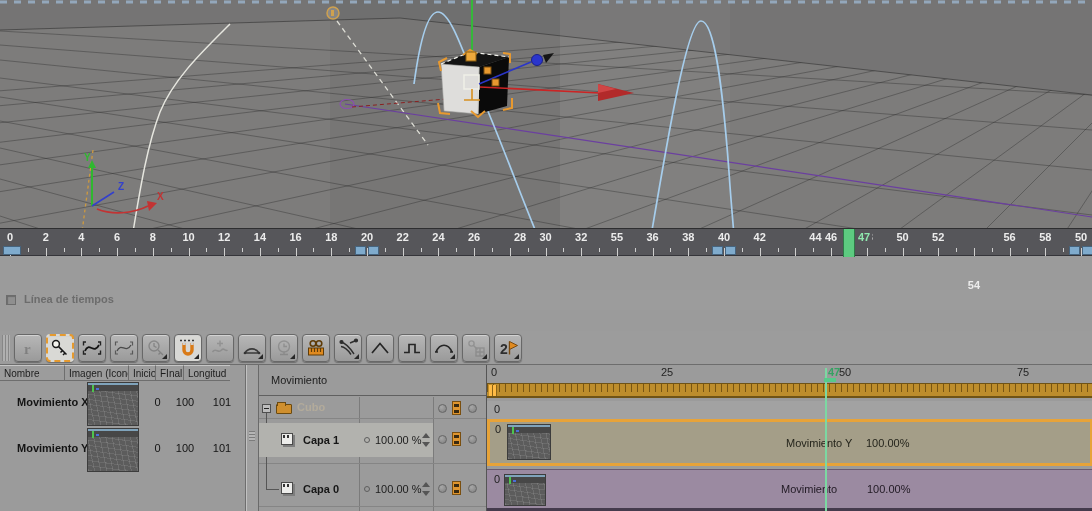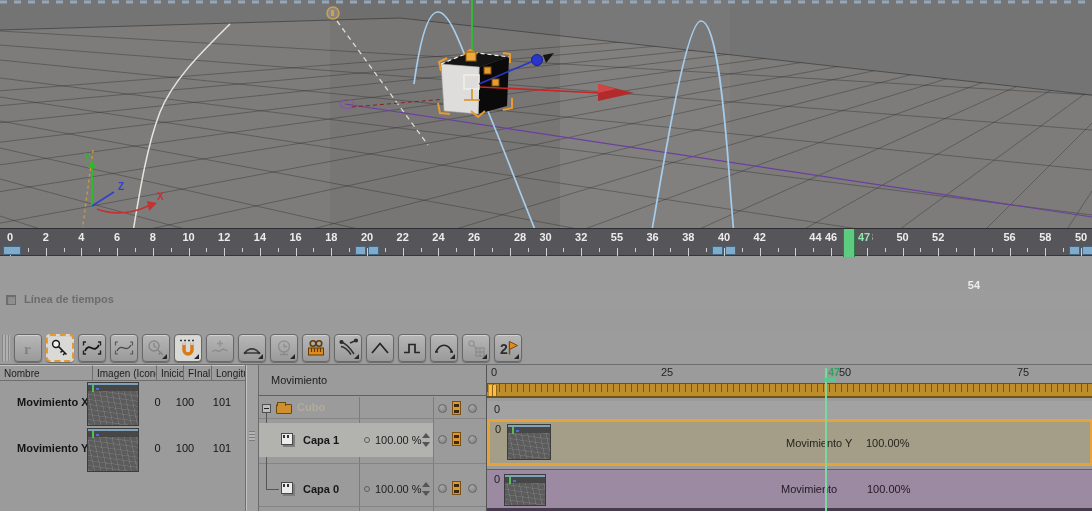--- a/index.html
+++ b/index.html
@@ -483,21 +483,21 @@
           <path d="M12.5,4.5 v13" stroke="#7a4a10" stroke-width="1.4"></path>
           <polygon points="12.5,4.5 20.5,8.5 12.5,12.5" fill="#e08a1f" stroke="#7a4a10"></polygon>
         </svg>
       </div>
     </div>
 
   <div class="lower">
 
     <div class="clip-table">
       <div class="ct-header">
-        <div class="ct-hcell" style="width:93px">Nombre</div>
+        <div class="ct-hcell" style="width:65px">Nombre</div>
         <div class="ct-hcell" style="width:64px">Imagen (Icono)</div>
         <div class="ct-hcell" style="width:27px">Inicio</div>
         <div class="ct-hcell" style="width:28px">FInal</div>
         <div class="ct-hcell" style="width:46px;border-right:none">Longitud</div>
       </div>
       <div class="ct-row" style="top:16px">
         <span class="ct-name">Movimiento X</span>
         <span class="vthumb" style="left:87px;top:1px;width:52px;height:44px"></span>
         <span class="ct-num" style="left:144px;width:27px">0</span>
         <span class="ct-num" style="left:171px;width:28px">100</span>

